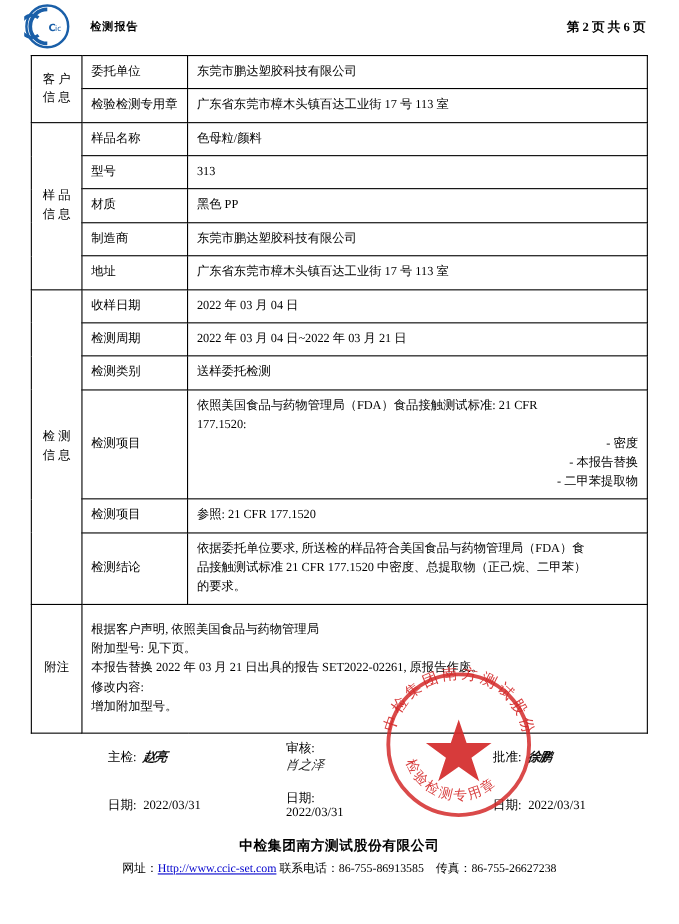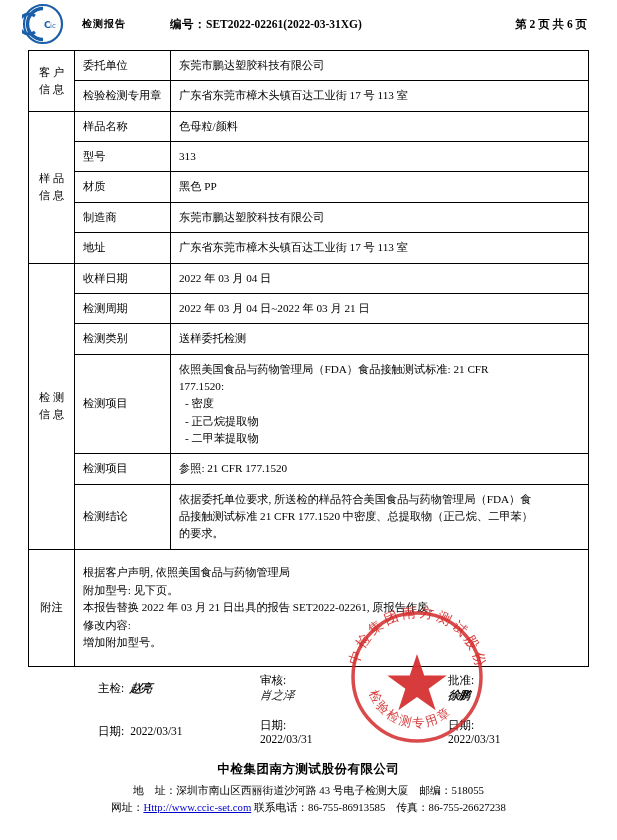--- a/index.html
+++ b/index.html
@@ -86,21 +86,21 @@
     width: 92px;
     padding-left: 10px;
     font-size: 11.2px;
     white-space: nowrap;
     margin-left: 20px;
   }
   td.value {
     padding-left: 10px;
   }
   .multi-line { line-height: 1.75; }
-  .indent-item { padding-left: 6px; }
+  .indent-item { padding-left: 6px; text-align: right; }
 
   
   td.notes {
     padding: 8px 10px 10px 10px;
     line-height: 1.9;
     height: 104px;
     vertical-align: top;
   }
 
   
@@ -121,21 +121,21 @@
     align-items: baseline;
     white-space: nowrap;
   }
   .sign-cell .lbl { margin-right: 6px; }
   .sign-cell .val {
     font-family: "Liberation Serif", serif;
     font-size: 11.5px;
   }
   .sign-cell.c1 { width: 176px; padding-left: 70px; box-sizing: border-box; }
   .sign-cell.c2 { width: 190px; padding-left: 56px; box-sizing: border-box; flex-direction: column; }
-  .sign-cell.c3 { width: 195px; padding-left: 54px; box-sizing: border-box; flex-direction: column; }
+  .sign-cell.c3 { width: 195px; padding-left: 54px; box-sizing: border-box; }
   .hand {
     font-family: "DejaVu Sans", sans-serif;
     font-style: italic;
     font-weight: bold;
     font-size: 16px;
     color: #111;
     transform: skewX(-8deg);
     letter-spacing: -1px;
   }
   .hand2 {
@@ -194,23 +194,20 @@
     <div class="logo">
       <svg width="42" height="42" viewBox="0 0 42 42">
         <circle cx="21" cy="21" r="19" fill="none" stroke="#1a5fa8" stroke-width="2.2"></circle>
         <path d="M21 5.5 A15.5 15.5 0 0 0 21 36.5" fill="none" stroke="#1a5fa8" stroke-width="3.4"></path>
         <path d="M13 13 A10 10 0 1 0 13 29" fill="none" stroke="#1a5fa8" stroke-width="3"></path>
         <text x="22" y="25" font-family="DejaVu Sans, sans-serif" font-size="9" font-weight="bold" fill="#1a5fa8">C</text>
         <text x="28" y="25" font-family="DejaVu Sans, sans-serif" font-size="7" fill="#1a5fa8">ic</text>
       </svg>
     </div>
     <div class="header-title">检测报告</div>
-    <div class="header-code">
-      <span class="label">编号：</span><span>SET2022-02261(2022-03-31XG)</span>
-    </div>
     <div class="header-page">第 2 页 共 6 页</div>
   </div>
 
   <table class="main">
     <colgroup>
       <col style="width:46px">
       <col style="width:96px">
       <col>
     </colgroup>
     <tbody>
@@ -268,21 +265,21 @@
       <tr>
         <td class="fieldlabel">检测类别</td>
         <td class="value">送样委托检测</td>
       </tr>
       <tr>
         <td class="fieldlabel">检测项目</td>
         <td class="value multi-line">
           <div>依照美国食品与药物管理局（FDA）食品接触测试标准: 21 CFR</div>
           <div>177.1520:</div>
           <div class="indent-item">- 密度</div>
-          <div class="indent-item">- 正己烷提取物</div>
+          <div class="indent-item">- 本报告替换</div>
           <div class="indent-item">- 二甲苯提取物</div>
         </td>
       </tr>
       <tr>
         <td class="fieldlabel">检测项目</td>
         <td class="value">参照: 21 CFR 177.1520</td>
       </tr>
       <tr>
         <td class="fieldlabel">检测结论</td>
         <td class="value multi-line">
@@ -348,19 +345,18 @@
       </text>
       <text font-family="DejaVu Sans, sans-serif" font-size="12.5" fill="#d42a2a" opacity="0.9" letter-spacing="2">
         <textPath href="#arcBottom" startOffset="10%">检验检测专用章</textPath>
       </text>
       <polygon points="81,58 88.2,79.5 110.8,79.5 92.6,92.8 99.7,114.3 81,101 62.3,114.3 69.4,92.8 51.2,79.5 73.8,79.5" fill="#d42a2a" opacity="0.92"></polygon>
     </svg>
   </div>
 
   <div class="footer">
     <div class="company">中检集团南方测试股份有限公司</div>
-    <div class="footer-line">地　址：深圳市南山区西丽街道沙河路 43 号电子检测大厦　邮编：518055</div>
     <div class="footer-line">
       <span>网址：</span><span class="link">Http://www.ccic-set.com</span>&nbsp;<span>联系电话：86-755-86913585　传真：86-755-26627238</span>
     </div>
   </div>
 
 </div>
 
 </body></html>

